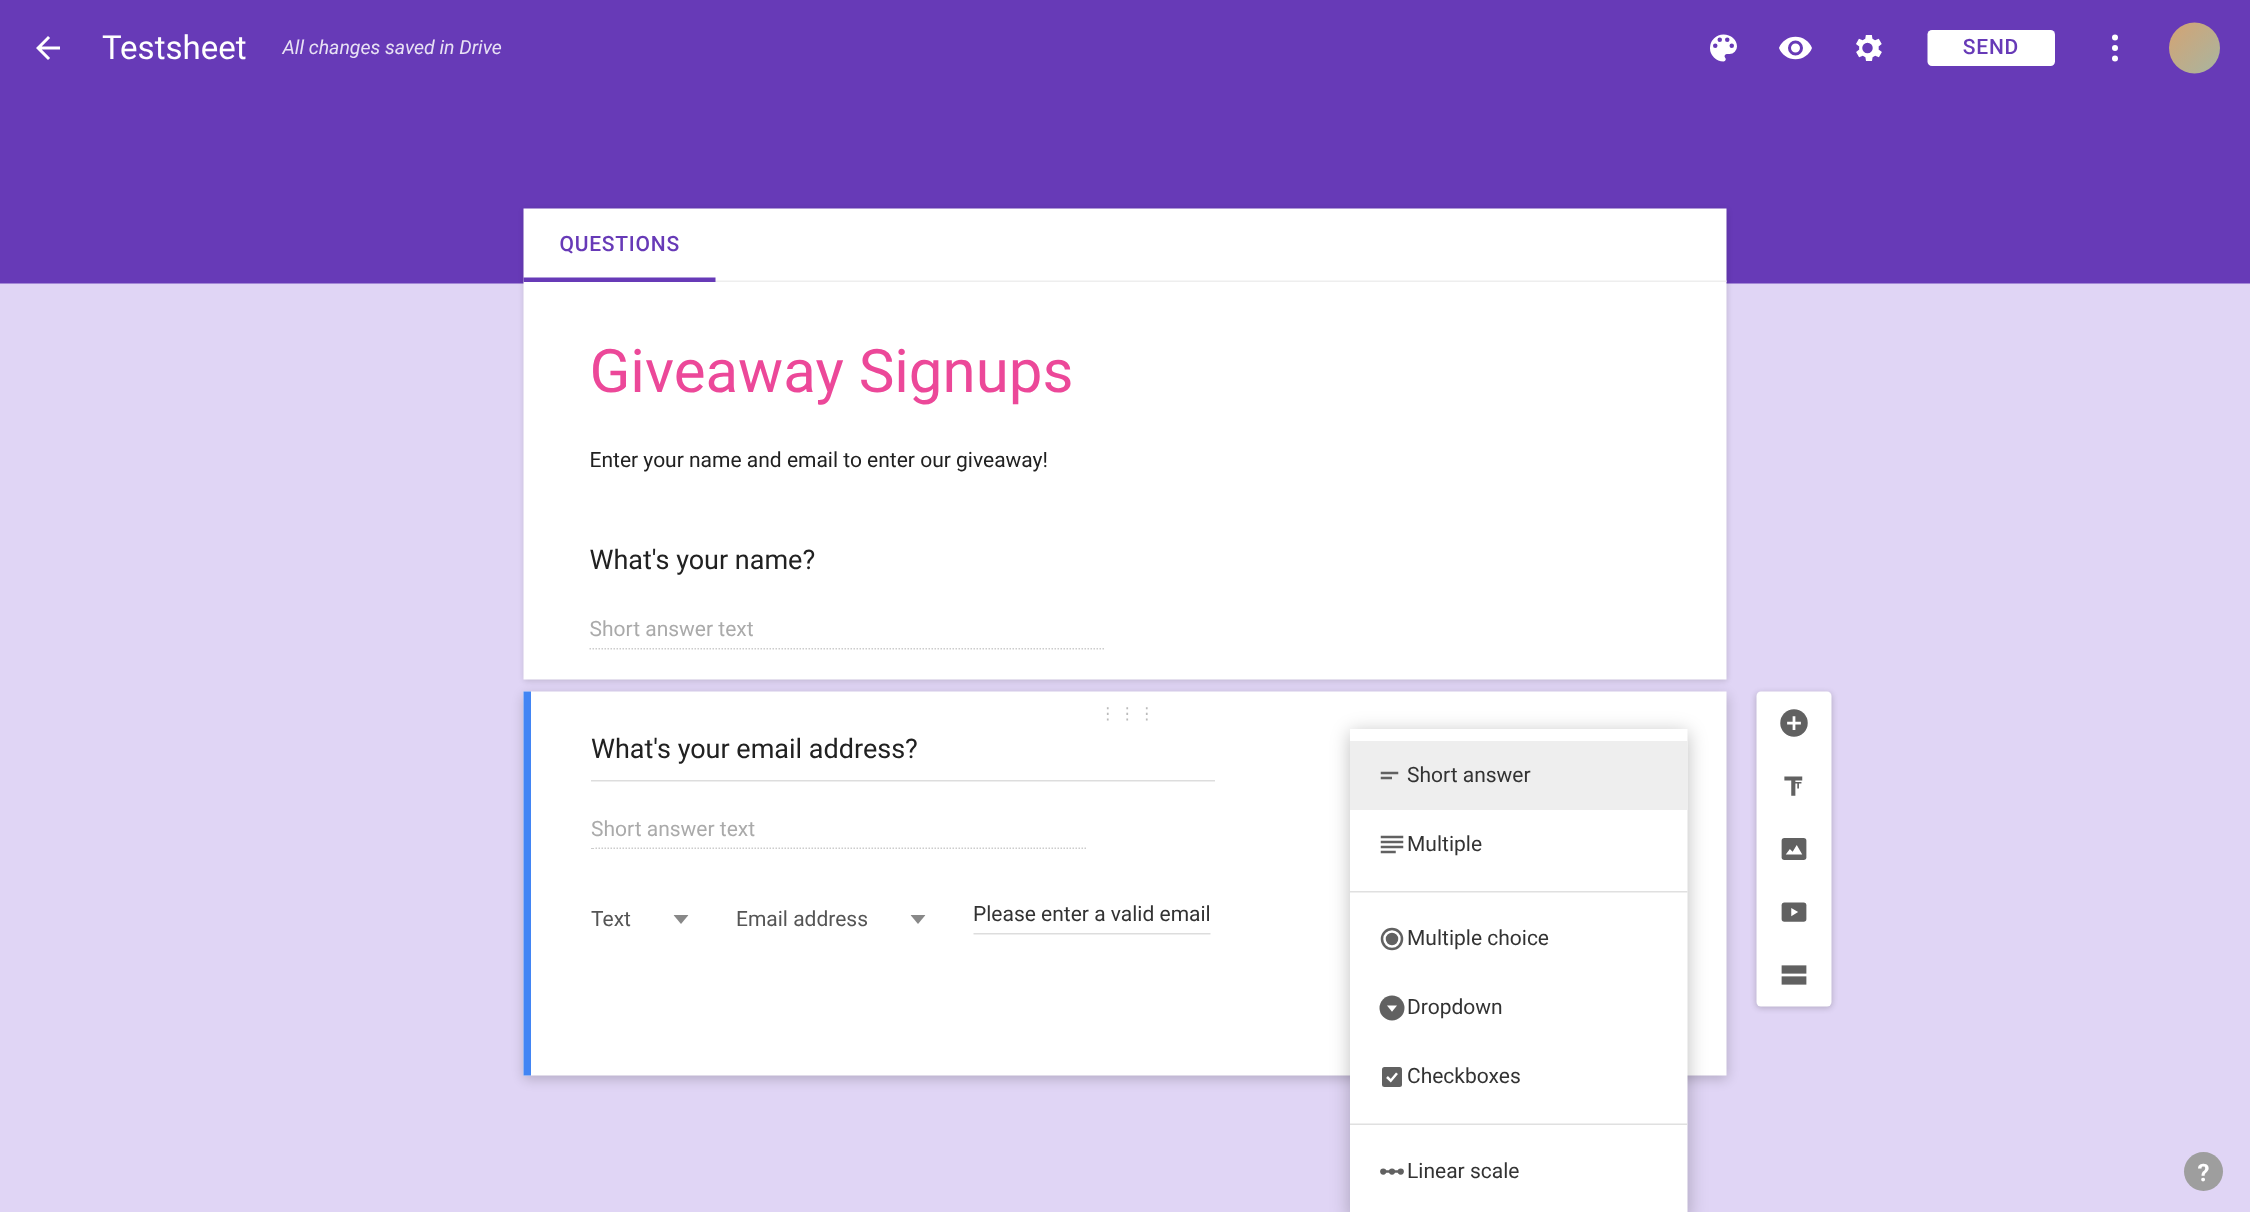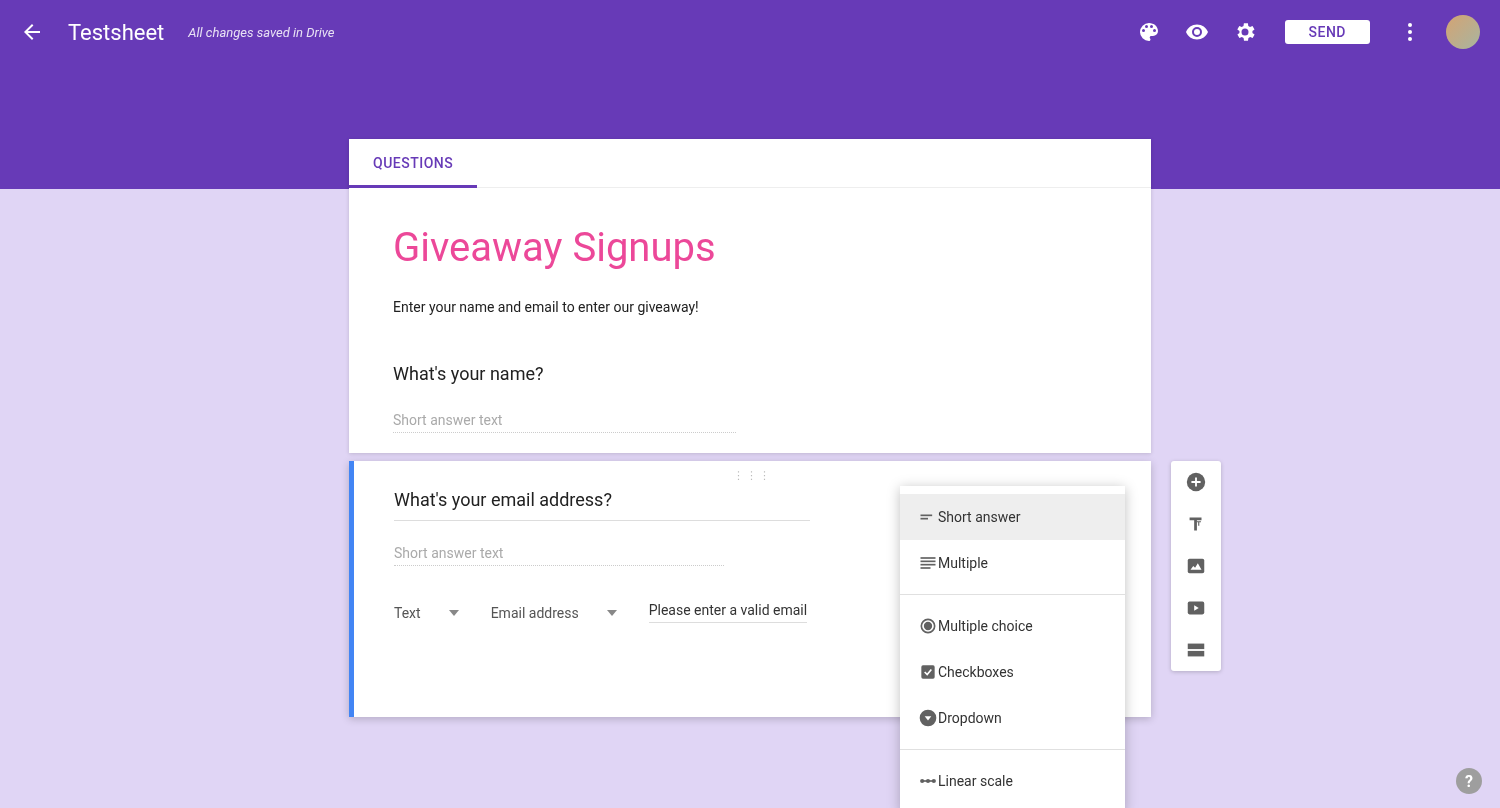--- a/index.html
+++ b/index.html
@@ -317,34 +317,34 @@
       <svg viewBox="0 0 24 24" fill="none" stroke="#616161" stroke-width="2">
           <circle cx="12" cy="12" r="8"></circle>
           <circle cx="12" cy="12" r="4" fill="#616161"></circle>
         </svg>
     </div>
     <span>Multiple choice</span>
   </div>
   <div class="dd-item">
     <div class="dd-icon">
       <svg viewBox="0 0 24 24" fill="#616161">
+          <circle cx="12" cy="12" r="10"></circle>
+          <path d="M8 10l4 5 4-5z" fill="#fff"></path>
+        </svg>
+    </div>
+    <span>Dropdown</span>
+  </div>
+  <div class="dd-item">
+    <div class="dd-icon">
+      <svg viewBox="0 0 24 24" fill="#616161">
           <rect x="4" y="4" width="16" height="16" rx="2"></rect>
           <path d="M8 12l3 3 5-6" stroke="#fff" stroke-width="2" fill="none"></path>
         </svg>
     </div>
     <span>Checkboxes</span>
-  </div>
-  <div class="dd-item">
-    <div class="dd-icon">
-      <svg viewBox="0 0 24 24" fill="#616161">
-          <circle cx="12" cy="12" r="10"></circle>
-          <path d="M8 10l4 5 4-5z" fill="#fff"></path>
-        </svg>
-    </div>
-    <span>Dropdown</span>
   </div>
   <div class="dd-divider"></div>
   <div class="dd-item">
     <div class="dd-icon">
       <svg viewBox="0 0 24 24" fill="#616161">
           <circle cx="5" cy="12" r="2.5"></circle>
           <circle cx="12" cy="12" r="2.5"></circle>
           <circle cx="19" cy="12" r="2.5"></circle>
           <rect x="5" y="11" width="14" height="2"></rect>
         </svg>

